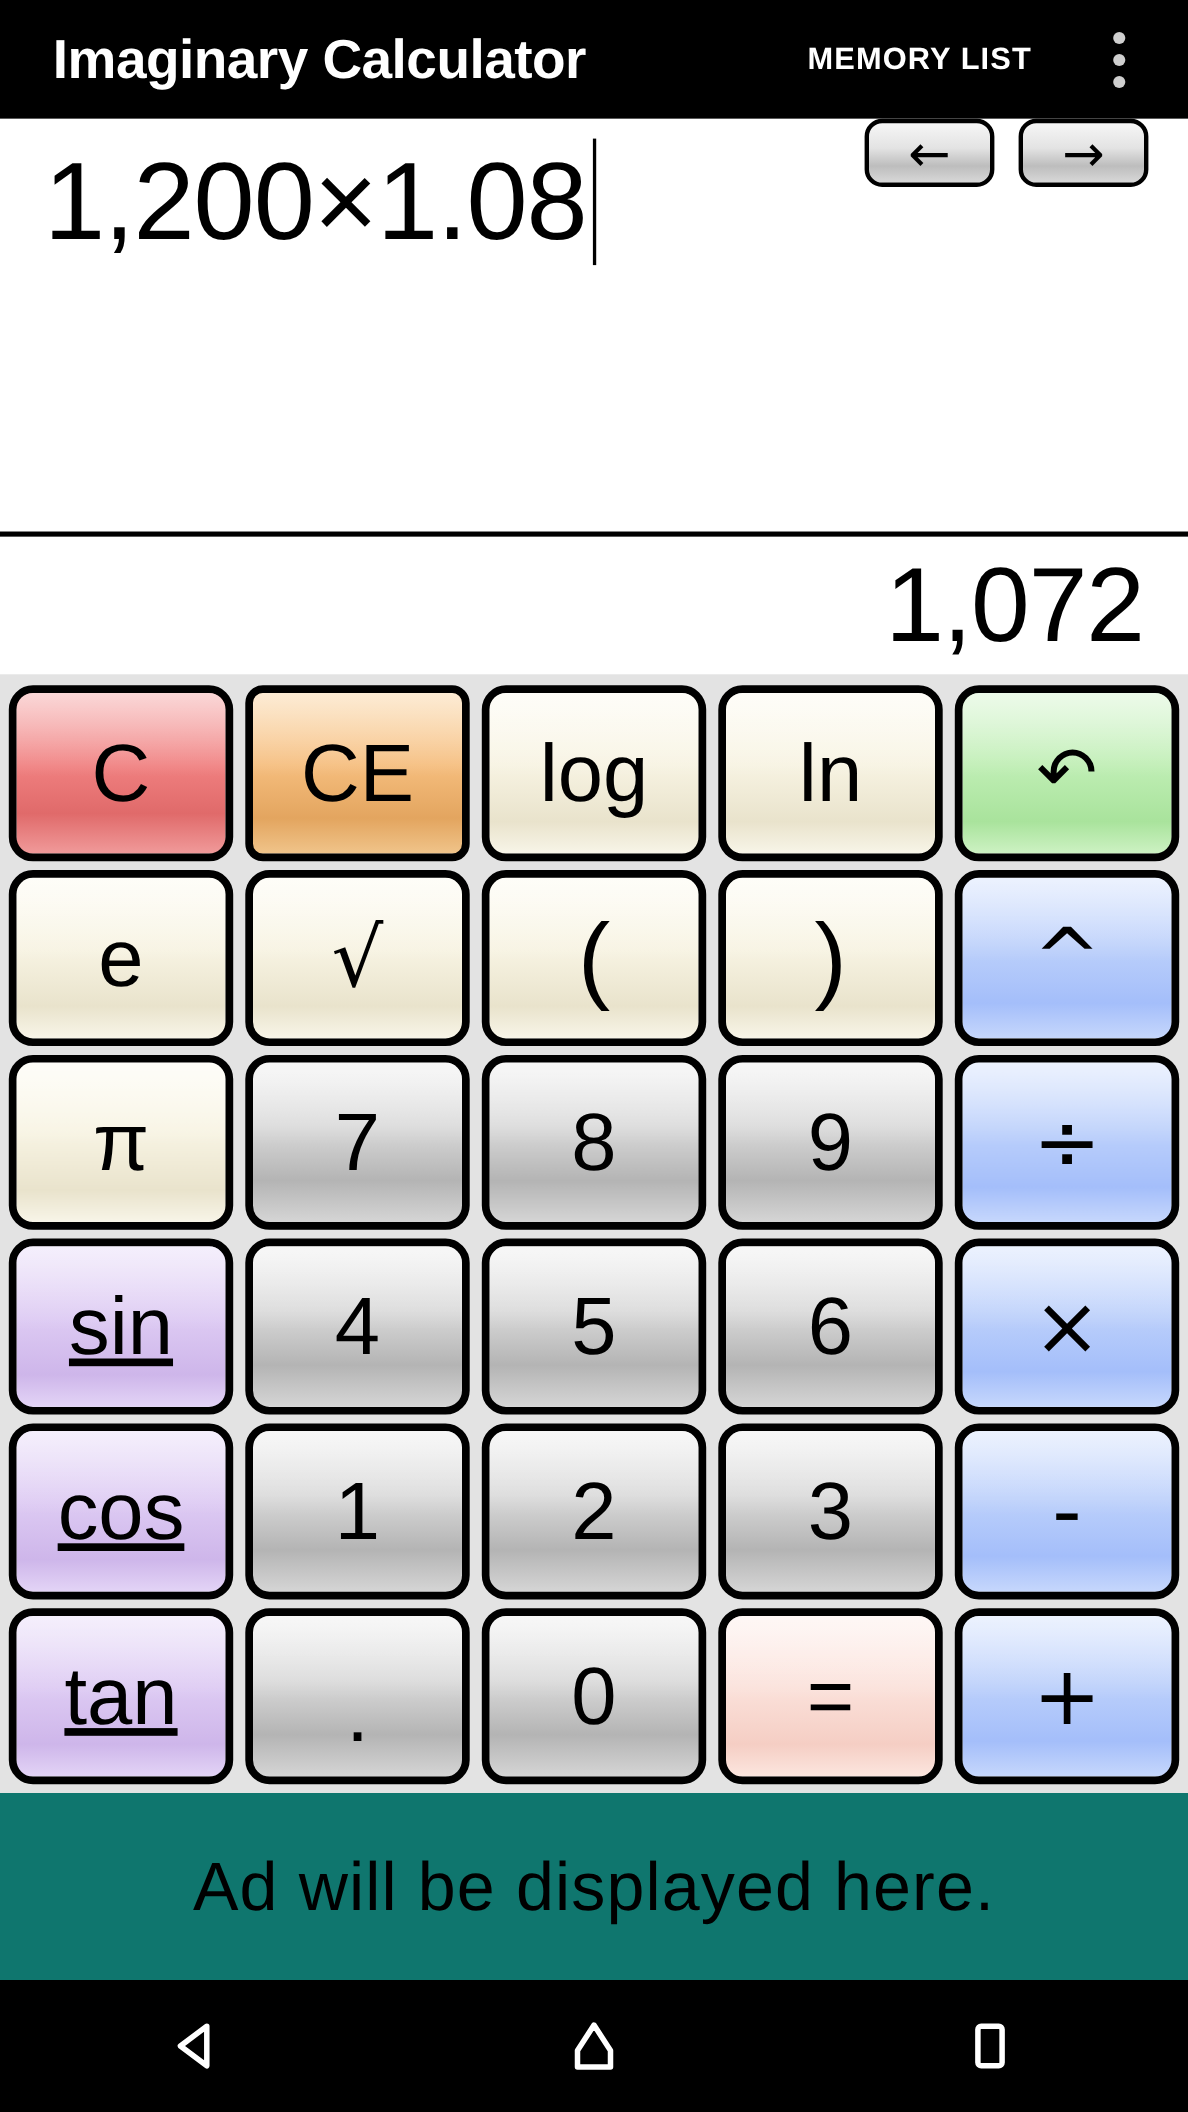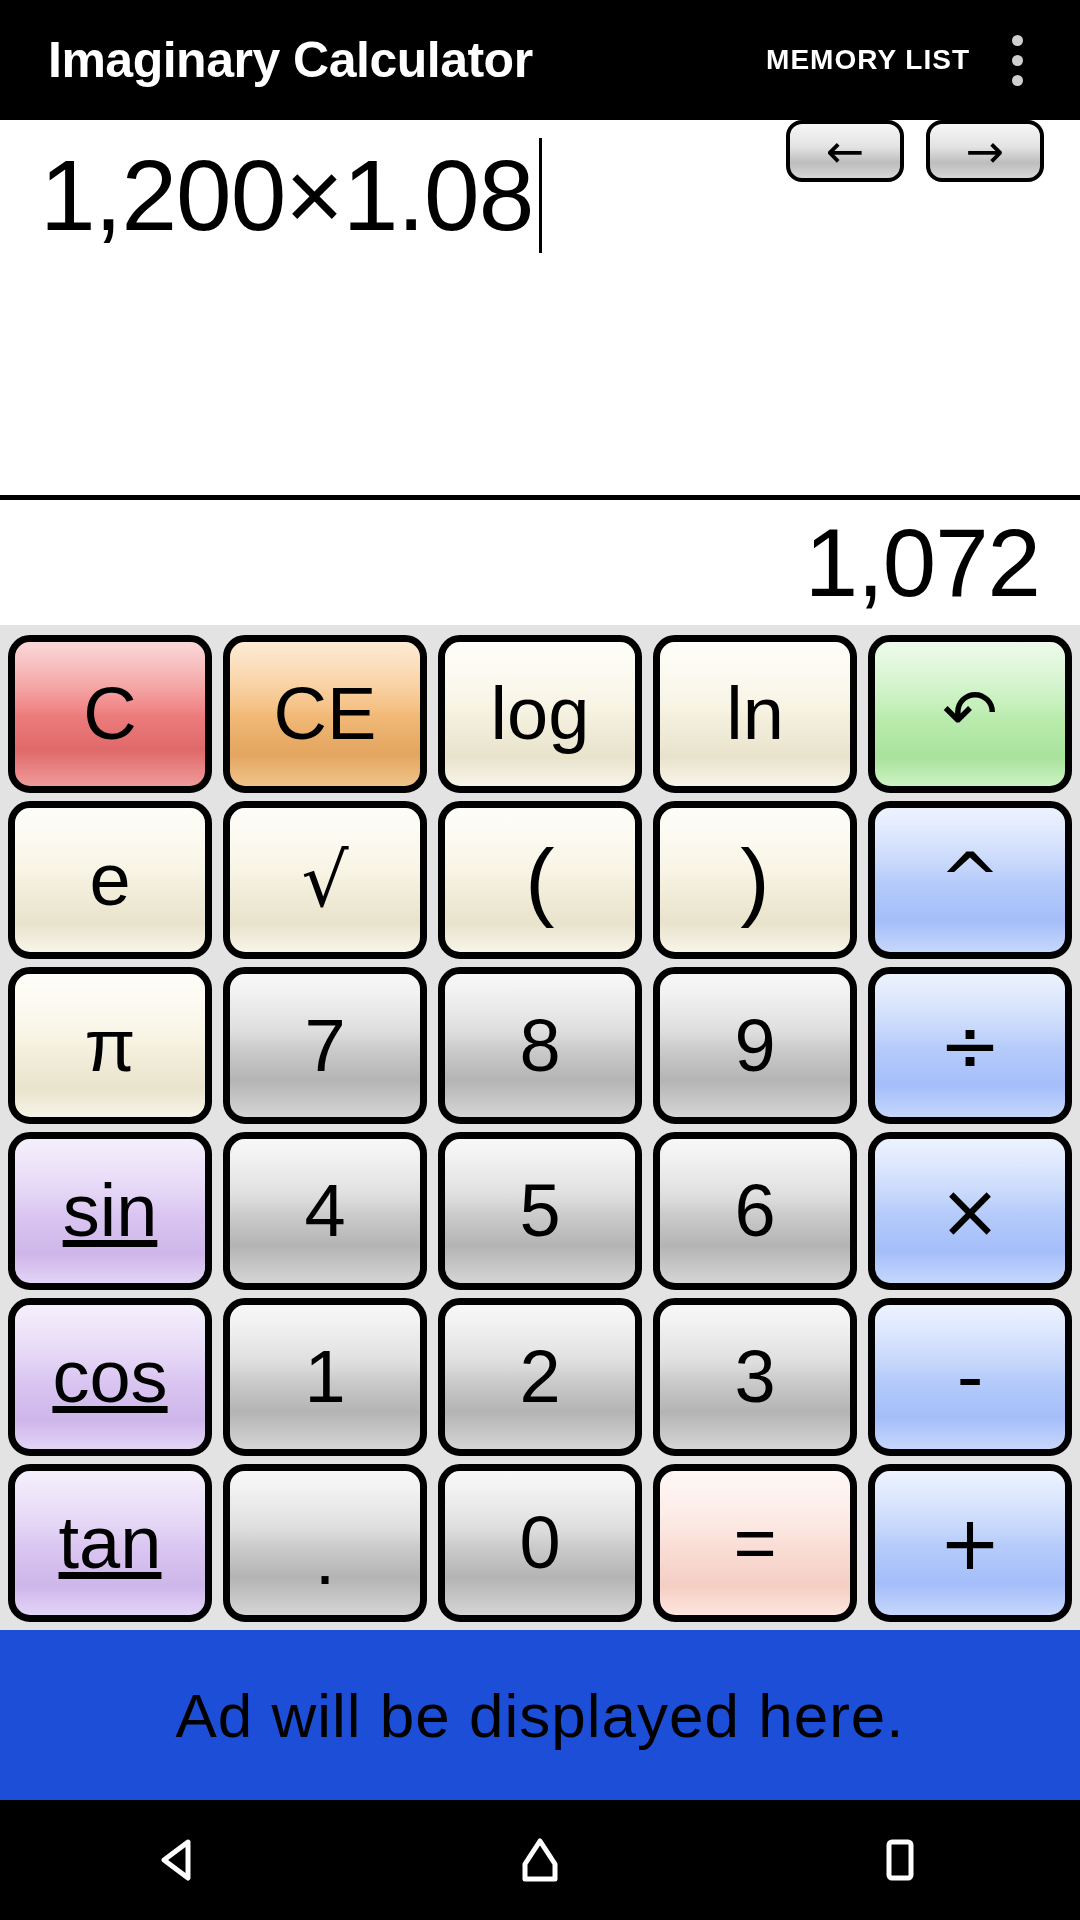--- a/index.html
+++ b/index.html
@@ -17,27 +17,28 @@
     position: relative;
     width: 1080px;
     height: 1920px;
     background: #ffffff;
     display: flex;
     flex-direction: column;
   }
 
   
   .appbar {
-    height: 120px;
+    height: 108px;
     background: #000000;
     display: flex;
     align-items: center;
     flex: none;
     padding: 0 26px 0 48px;
     box-sizing: border-box;
+    gap: 32px;
   }
   .app-title {
     color: #ffffff;
     font-size: 50px;
     font-weight: bold;
     letter-spacing: -0.5px;
     white-space: nowrap;
   }
   .appbar-spacer { flex: 1 1 auto; }
   .memory-list {
@@ -175,39 +176,39 @@
     content: "";
     position: absolute;
     left: 0; top: 0; right: 0;
     height: 52%;
     background: linear-gradient(to bottom, rgba(255,255,255,0.55), rgba(255,255,255,0.0));
     pointer-events: none;
   }
   .key .lbl { position: relative; z-index: 2; }
 
   .k-clear   { background: linear-gradient(to bottom, #f5a6a6 0%, #f08080 45%, #e06a6a 75%, #f09a9a 100%); }
-  .k-ce      { background: linear-gradient(to bottom, #fbd3a0 0%, #f5bd7d 45%, #e3a55f 78%, #f0c48a 100%); }
+  .k-ce      { background: linear-gradient(to bottom, #fbd3a0 0%, #f5bd7d 45%, #e3a55f 78%, #f0c48a 100%); border-radius: 16px; }
   .k-func    { background: linear-gradient(to bottom, #fdfbf0 0%, #f7f3e2 45%, #e9e3cc 80%, #f8f5e8 100%); }
   .k-undo    { background: linear-gradient(to bottom, #d6f5cf 0%, #bfeeb4 45%, #a9e39c 80%, #cdf2c3 100%); }
   .k-num     { background: linear-gradient(to bottom, #eeeeee 0%, #d9d9d9 40%, #b4b4b4 74%, #d5d5d5 100%); }
   .k-op      { background: linear-gradient(to bottom, #d5e2fd 0%, #bcd0fb 42%, #a4befa 78%, #c6d7fc 100%); }
   .k-trig    { background: linear-gradient(to bottom, #e8dcf8 0%, #ddcaf3 45%, #ceb6ea 80%, #e3d4f6 100%); text-decoration: underline; }
   .k-eq      { background: linear-gradient(to bottom, #fdeeea 0%, #fbe1da 45%, #f5cec4 80%, #fce6df 100%); }
 
   .k-undo .lbl { font-size: 66px; font-family: "DejaVu Sans", sans-serif; }
   .k-op .lbl   { font-family: "DejaVu Sans", sans-serif; }
   .k-dot .lbl  { font-size: 74px; position: relative; top: 16px; }
   .k-sqrt .lbl { font-family: "DejaVu Sans", sans-serif; }
   .k-paren .lbl{ font-size: 88px; }
 
   
   .ad-banner {
     flex: none;
     height: 170px;
-    background: #1d4ed8;
+    background: #0f766e;
     display: flex;
     align-items: center;
     justify-content: center;
   }
   .ad-text {
     font-size: 62px;
     color: #000000;
     letter-spacing: 1px;
   }
 

